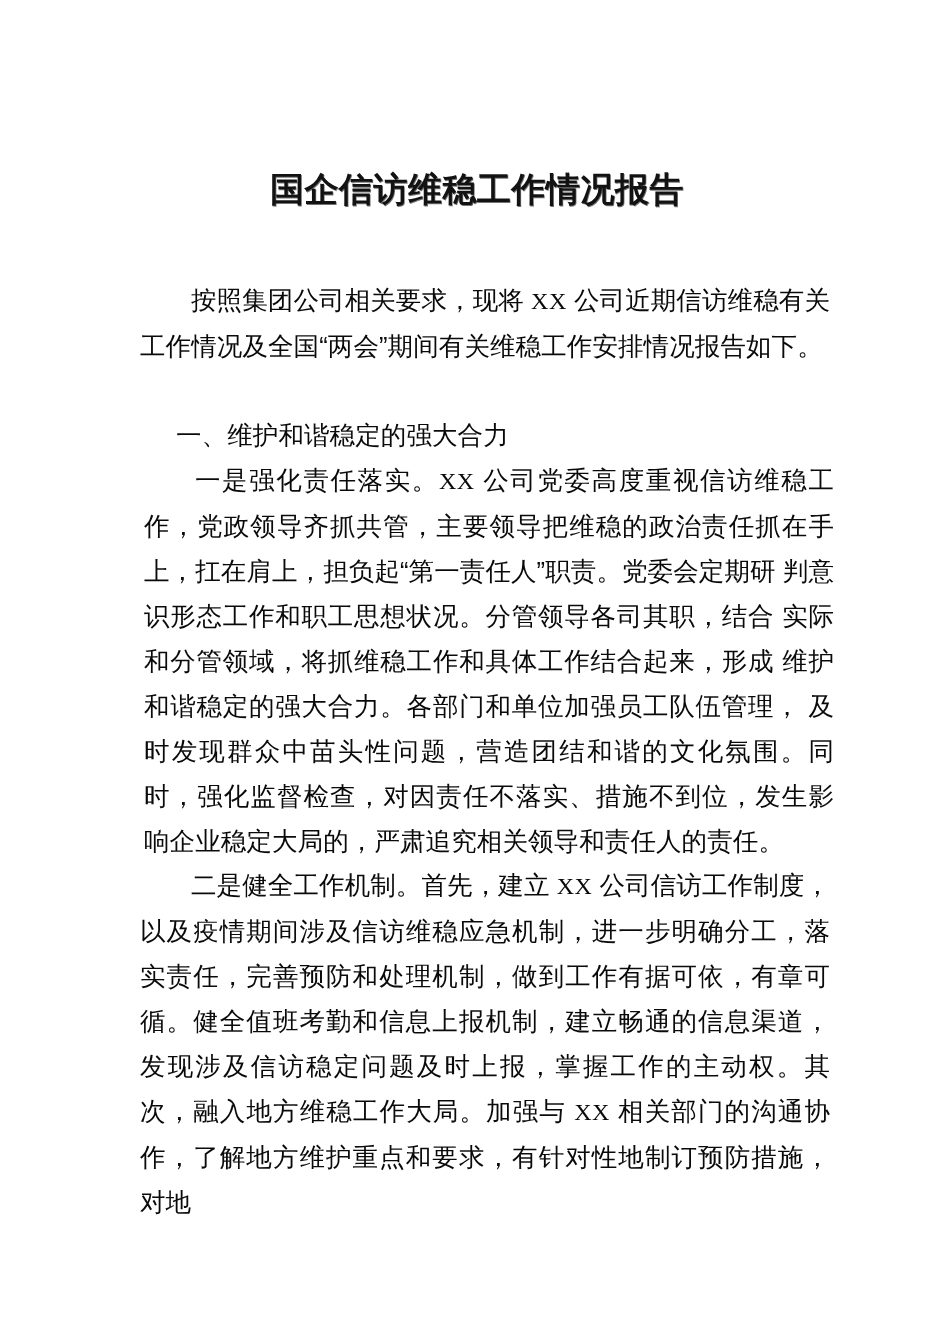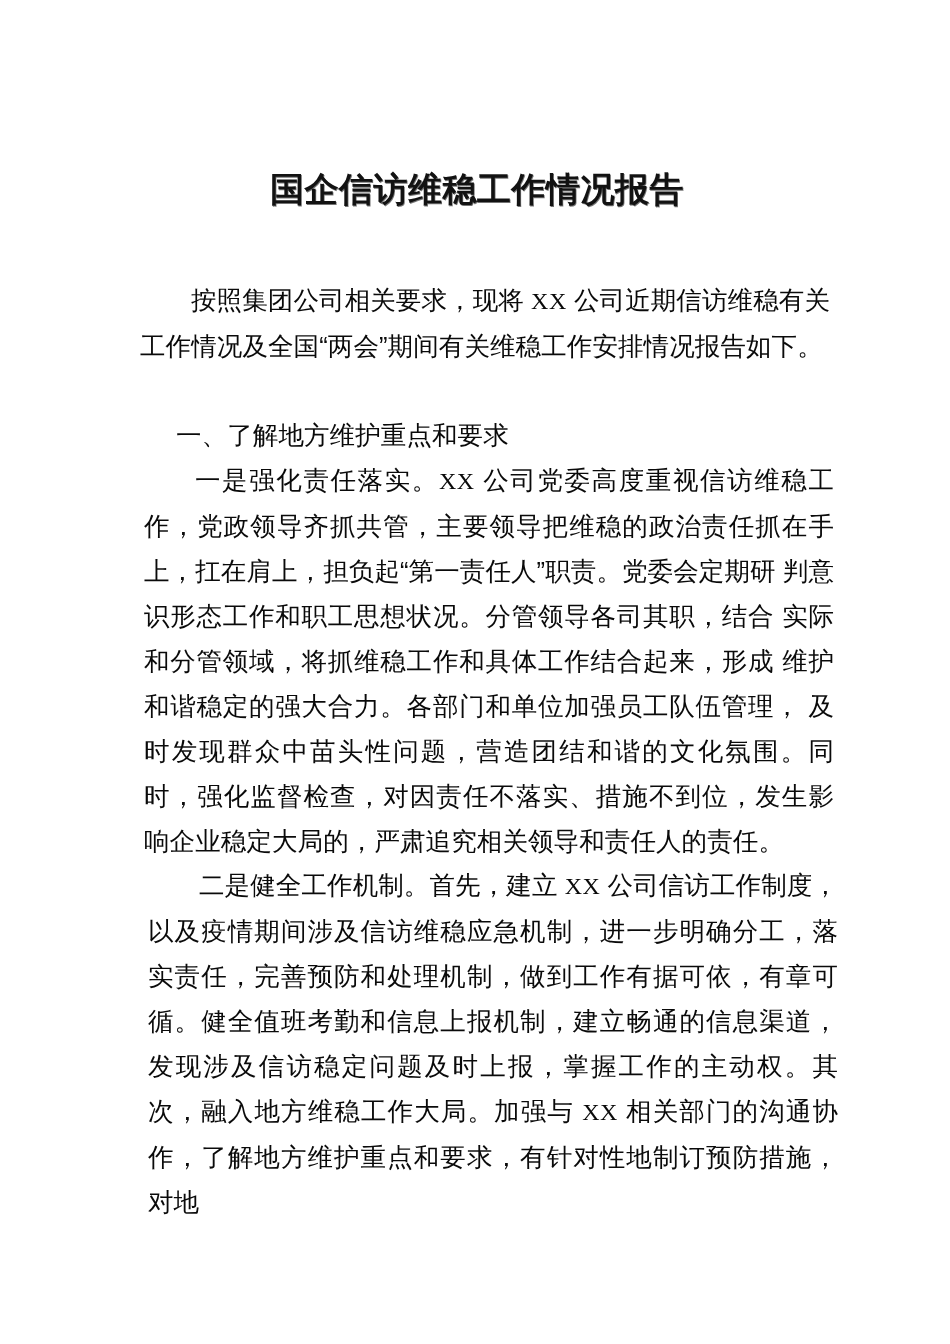--- a/index.html
+++ b/index.html
@@ -61,21 +61,21 @@
     text-indent: 51px;
   }
 
   .para.heading-line {
     text-indent: 44px;
   }
 
   .blk-first { position: absolute; left: 0; top: 278px;  width: 690px; margin-left: 8px; }
   .blk-head  { position: absolute; left: 0; top: 413px;  width: 690px; }
   .blk-two   { position: absolute; left: 12px; top: 458px;  width: 690px; }
-  .blk-three { position: absolute; left: 16px; top: 863px;  width: 690px; }
+  .blk-three { position: absolute; left: 8px; top: 863px;  width: 690px; }
 
   .latin {
     font-family: "Liberation Serif", "DejaVu Serif", serif;
     font-size: 24px;
     letter-spacing: 0.5px;
   }
 </style>
 </head>
 <body>
 
@@ -83,21 +83,21 @@
 
   <div class="doc-body">
 
     <h1 class="doc-title">国企信访维稳工作情况报告</h1>
 
     <div class="blk-first">
       <p class="para indent">按照集团公司相关要求，现将 <span class="latin">XX</span> 公司近期信访维稳有关工作情况及全国“两会”期间有关维稳工作安排情况报告如下。</p>
     </div>
 
     <div class="blk-head">
-      <p class="para heading-line">一、了解地方维护重点和要求</p>
+      <p class="para heading-line">一、维护和谐稳定的强大合力</p>
     </div>
 
     <div class="blk-two">
       <p class="para indent">一是强化责任落实。<span class="latin">XX</span> 公司党委高度重视信访维稳工作，党政领导齐抓共管，主要领导把维稳的政治责任抓在手上，扛在肩上，担负起“第一责任人”职责。党委会定期研 判意识形态工作和职工思想状况。分管领导各司其职，结合 实际和分管领域，将抓维稳工作和具体工作结合起来，形成 维护和谐稳定的强大合力。各部门和单位加强员工队伍管理， 及时发现群众中苗头性问题，营造团结和谐的文化氛围。同 时，强化监督检查，对因责任不落实、措施不到位，发生影 响企业稳定大局的，严肃追究相关领导和责任人的责任。</p>
     </div>
 
     <div class="blk-three">
       <p class="para indent">二是健全工作机制。首先，建立 <span class="latin">XX</span> 公司信访工作制度，以及疫情期间涉及信访维稳应急机制，进一步明确分工，落实责任，完善预防和处理机制，做到工作有据可依，有章可循。健全值班考勤和信息上报机制，建立畅通的信息渠道，发现涉及信访稳定问题及时上报，掌握工作的主动权。其次，融入地方维稳工作大局。加强与 <span class="latin">XX</span> 相关部门的沟通协作，了解地方维护重点和要求，有针对性地制订预防措施，对地</p>
     </div>
 

